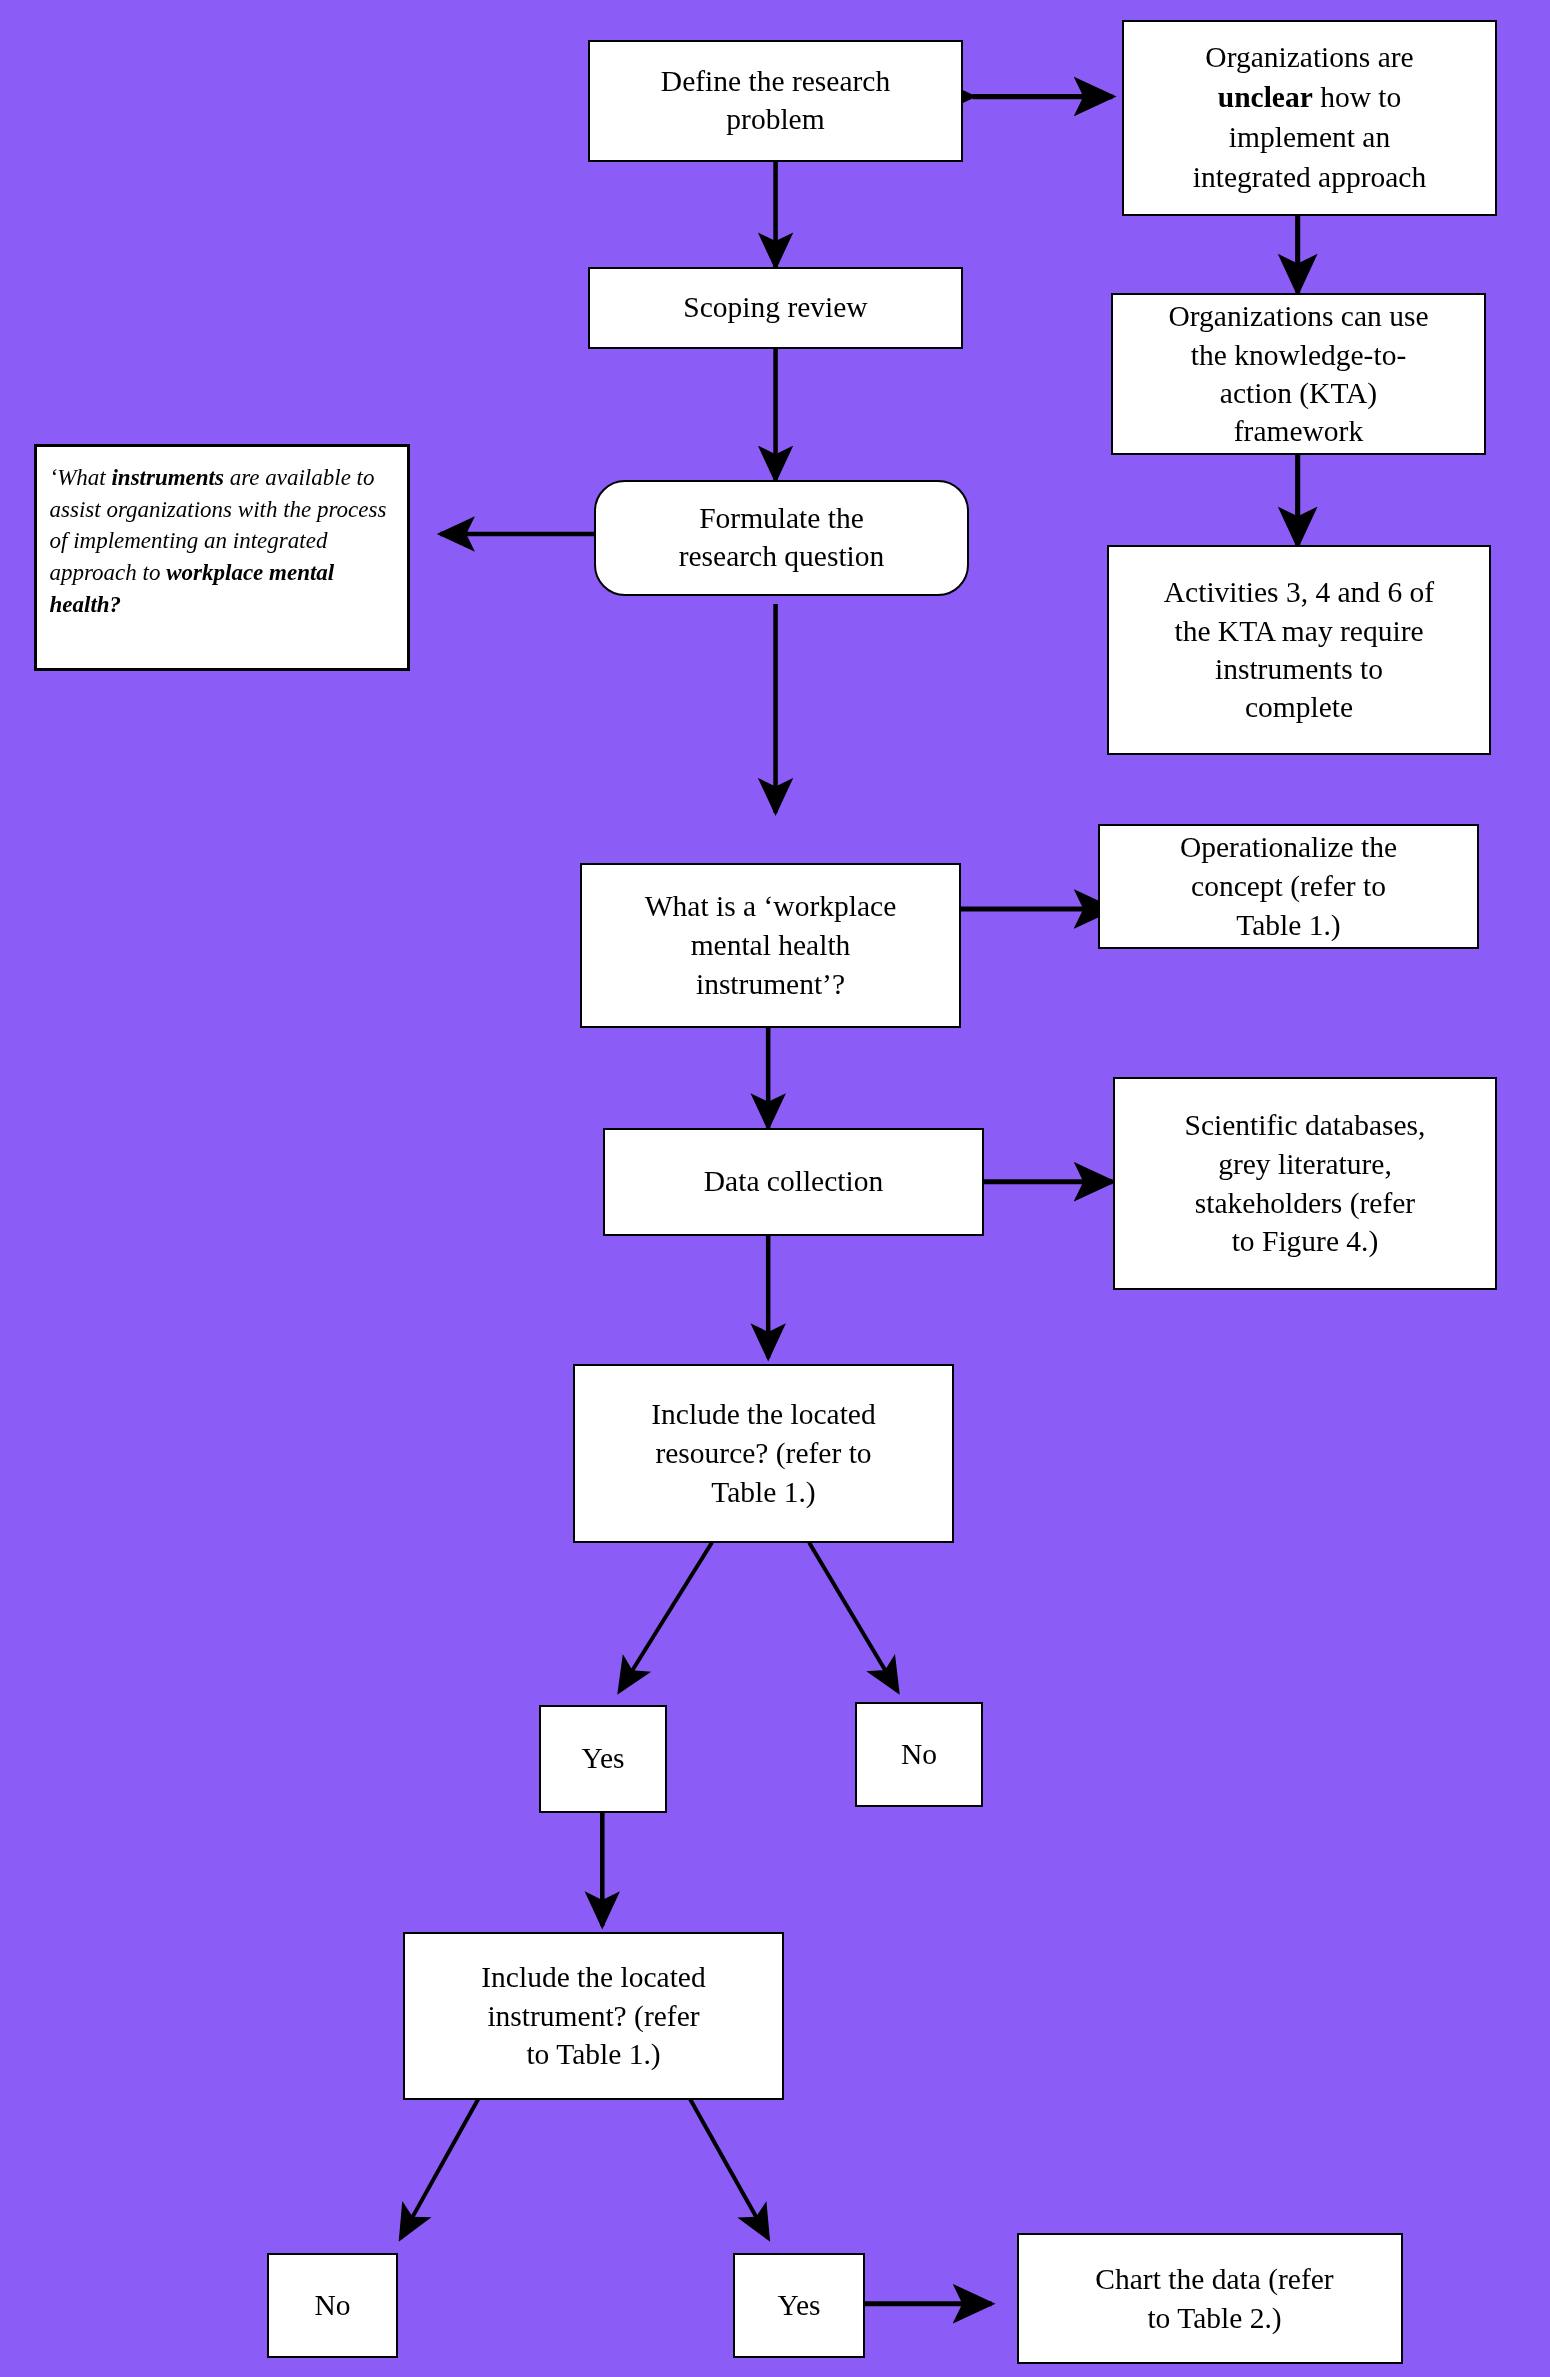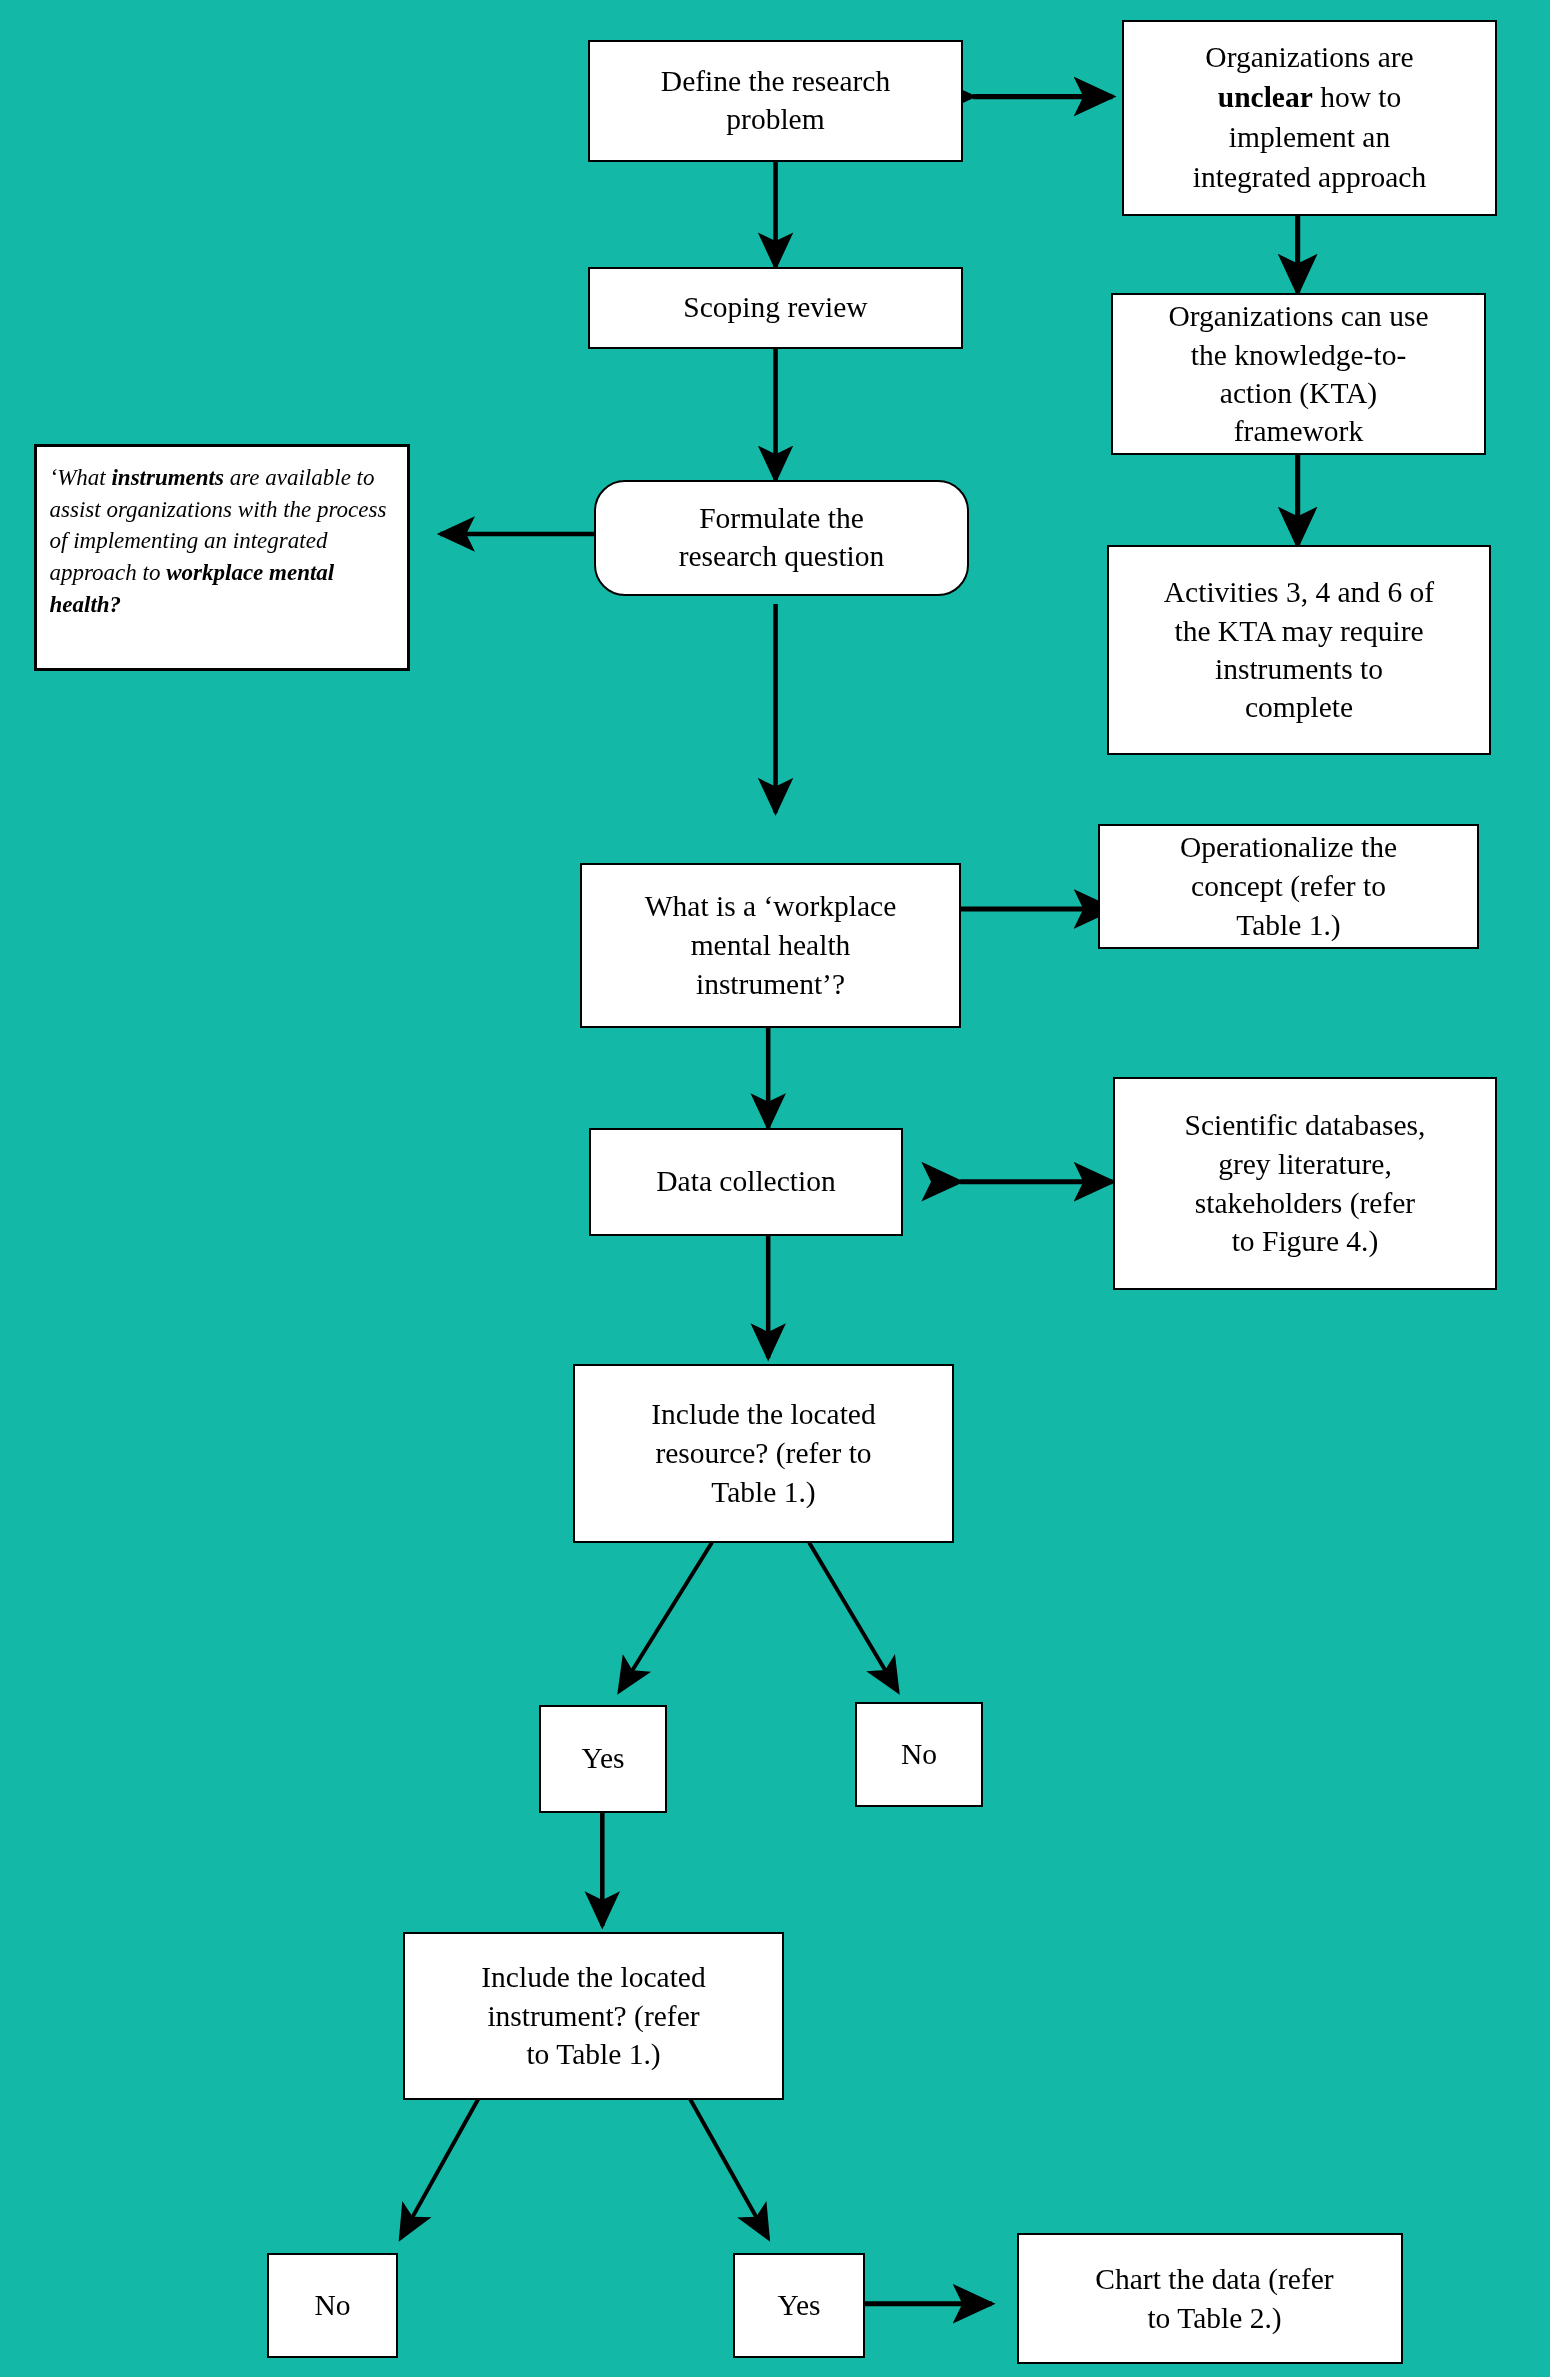--- a/index.html
+++ b/index.html
@@ -4,21 +4,21 @@
 <style>
   html, body {
     margin: 0;
     padding: 0;
     background: #ffffff;
   }
   #canvas {
     position: relative;
     width: 1550px;
     height: 2377px;
-    background: #14b8a6;
+    background: #8b5cf6;
     font-family: "Liberation Serif", "DejaVu Serif", serif;
     color: #000000;
     overflow: hidden;
   }
   .node {
     position: absolute;
     box-sizing: border-box;
     border: 2.8px solid #000000;
     background: #ffffff;
     display: flex;
@@ -162,21 +162,21 @@
 mental health
 instrument’?</span>
   </div>
 
   <div class="node fs-lg" style="left:1098px; top:824px; width:381px; height:125px; line-height:1.32;">
     <span class="txt">Operationalize the
 concept (refer to
 Table 1.)</span>
   </div>
 
-  <div class="node fs-lg" style="left:589px; top:1128px; width:314px; height:108px;">
+  <div class="node fs-lg" style="left:603px; top:1128px; width:381px; height:108px;">
     <span class="txt">Data collection</span>
   </div>
 
   <div class="node fs-lg" style="left:1113px; top:1077px; width:384px; height:213px; line-height:1.32;text-align:center;">
     <span class="txt">Scientific databases,
 grey literature,
 stakeholders (refer
 to Figure 4.)</span>
   </div>
 

